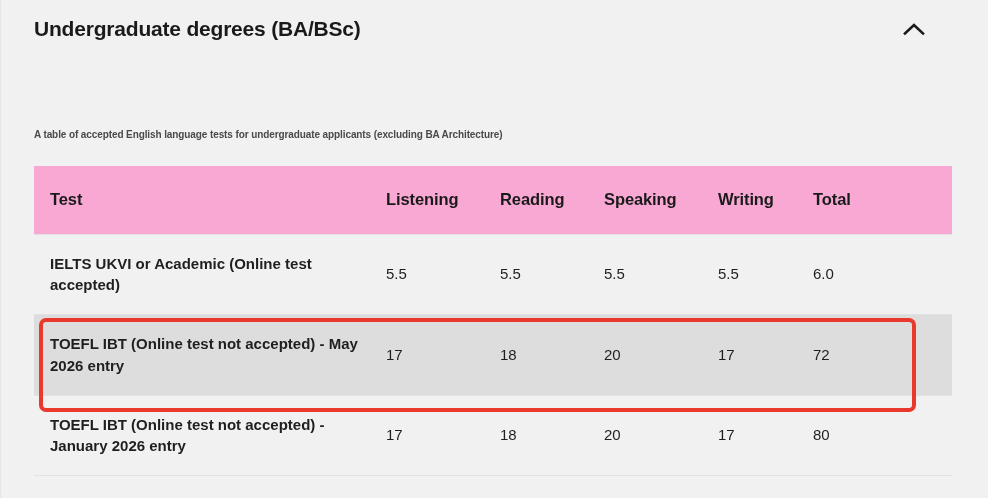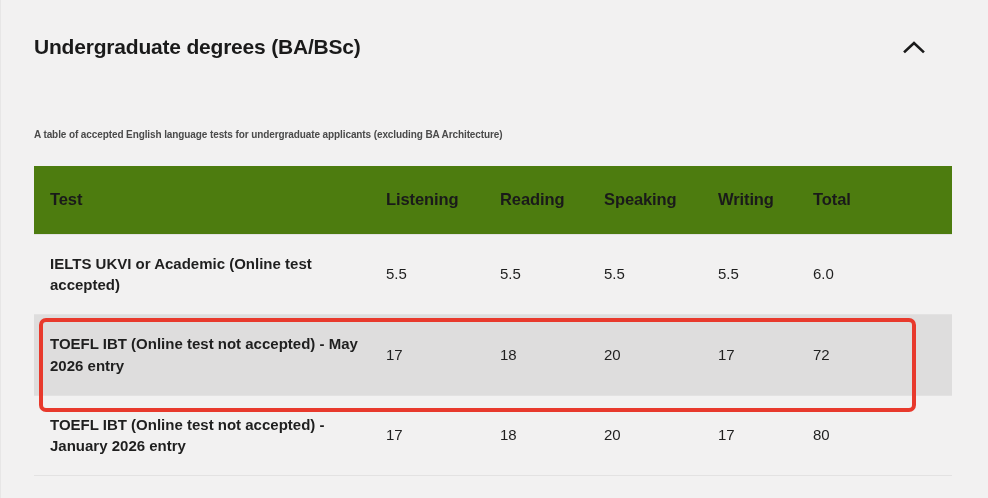--- a/index.html
+++ b/index.html
@@ -29,21 +29,20 @@
     top: 0;
     width: 956px;
     height: 58px;
     box-sizing: border-box;
     display: flex;
     align-items: center;
     justify-content: space-between;
     padding: 0 26px 0 33px;
     background: #f2f1f1;
     cursor: pointer;
-    margin-top: 18px;
   }
   .accordion-title {
     font-size: 21px;
     font-weight: bold;
     color: #1a1a1a;
     letter-spacing: -0.2px;
     line-height: 1.2;
   }
   .chevron-btn {
     width: 34px;
@@ -83,21 +82,21 @@
     font-size: 15px;
   }
   table.grades col.c-test     { width: 352px; }
   table.grades col.c-listen   { width: 114px; }
   table.grades col.c-read     { width: 104px; }
   table.grades col.c-speak    { width: 114px; }
   table.grades col.c-write    { width: 95px; }
   table.grades col.c-total    { width: 139px; }
 
   thead th {
-    background: #4d7c0f;
+    background: #f9a8d4;
     color: #1a1a1a;
     font-size: 16.5px;
     font-weight: bold;
     text-align: left;
     padding: 14px 0 14px 0;
     height: 68px;
     box-sizing: border-box;
     vertical-align: middle;
     border-bottom: 1px solid #e3e2e2;
     letter-spacing: -0.1px;

